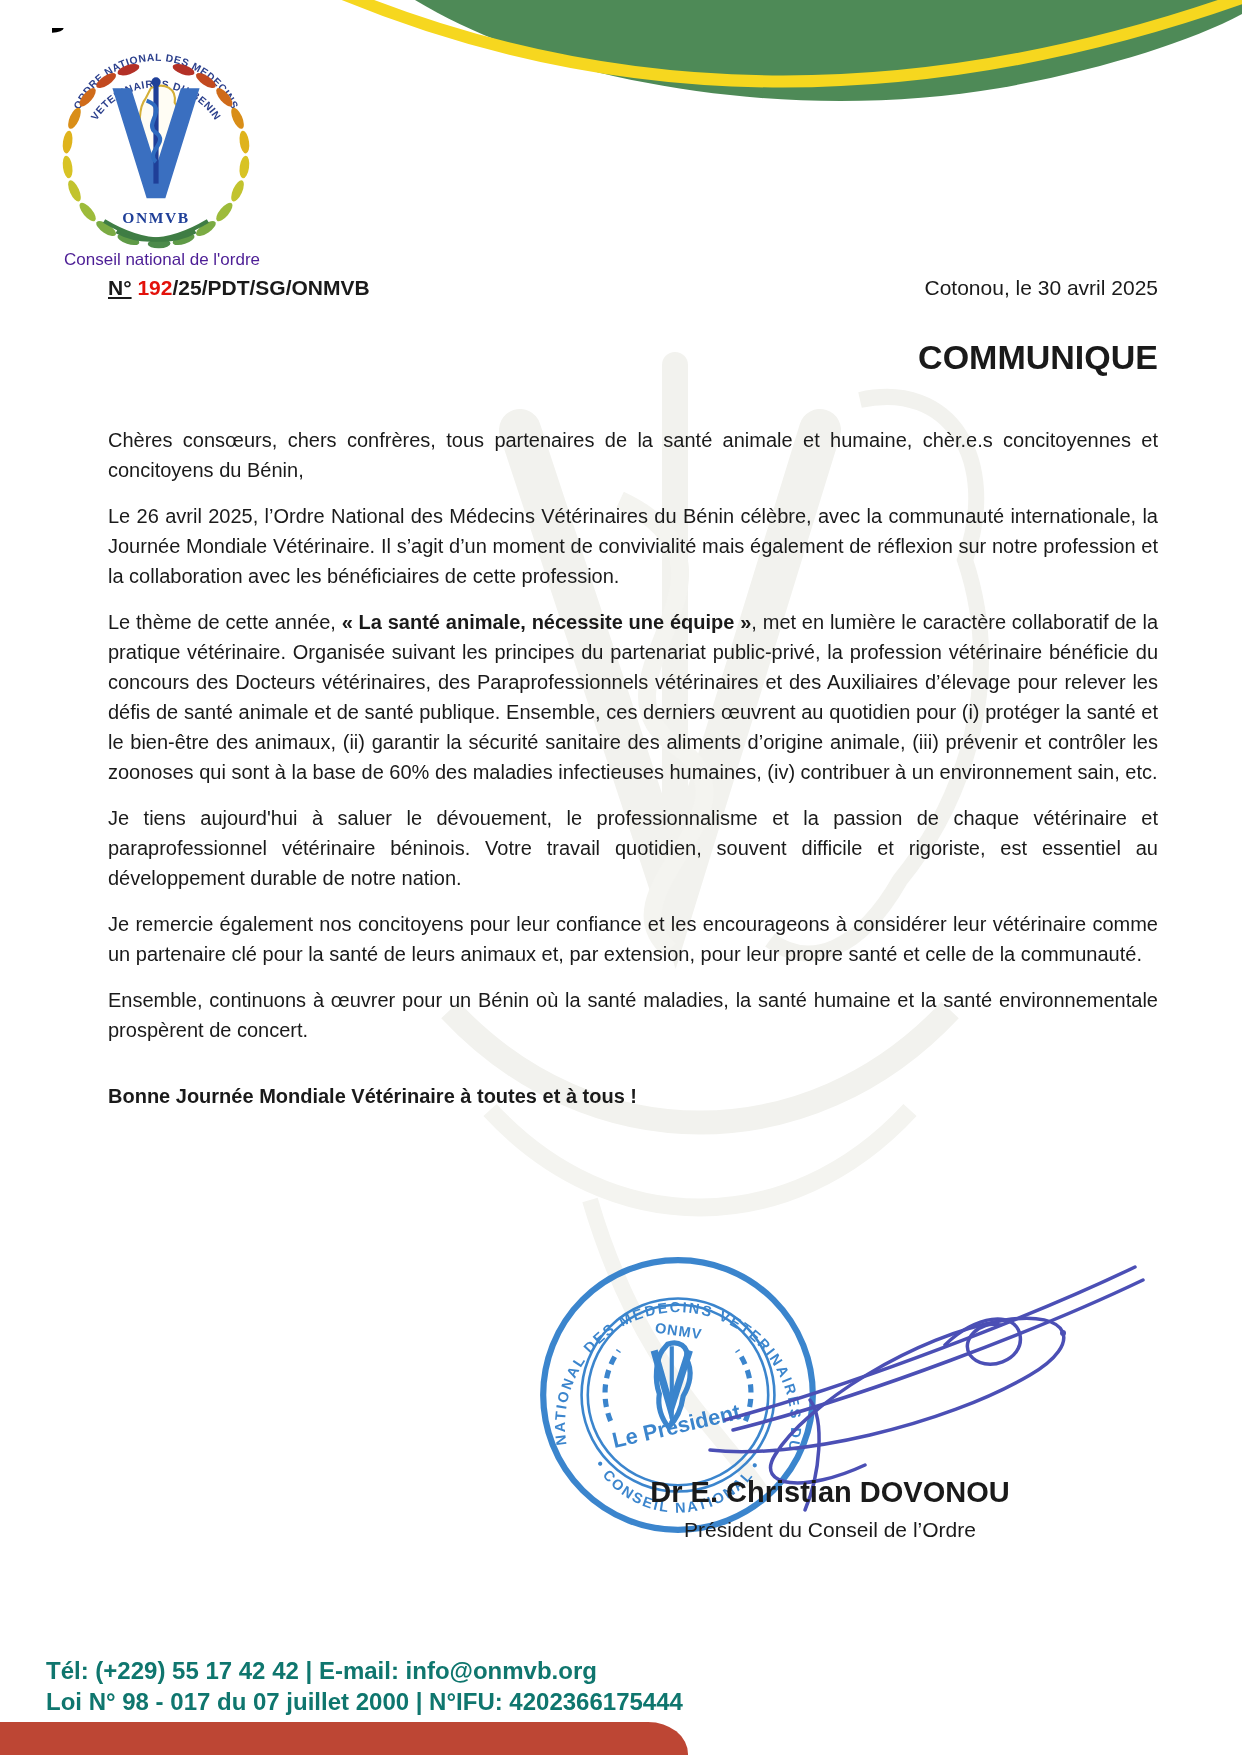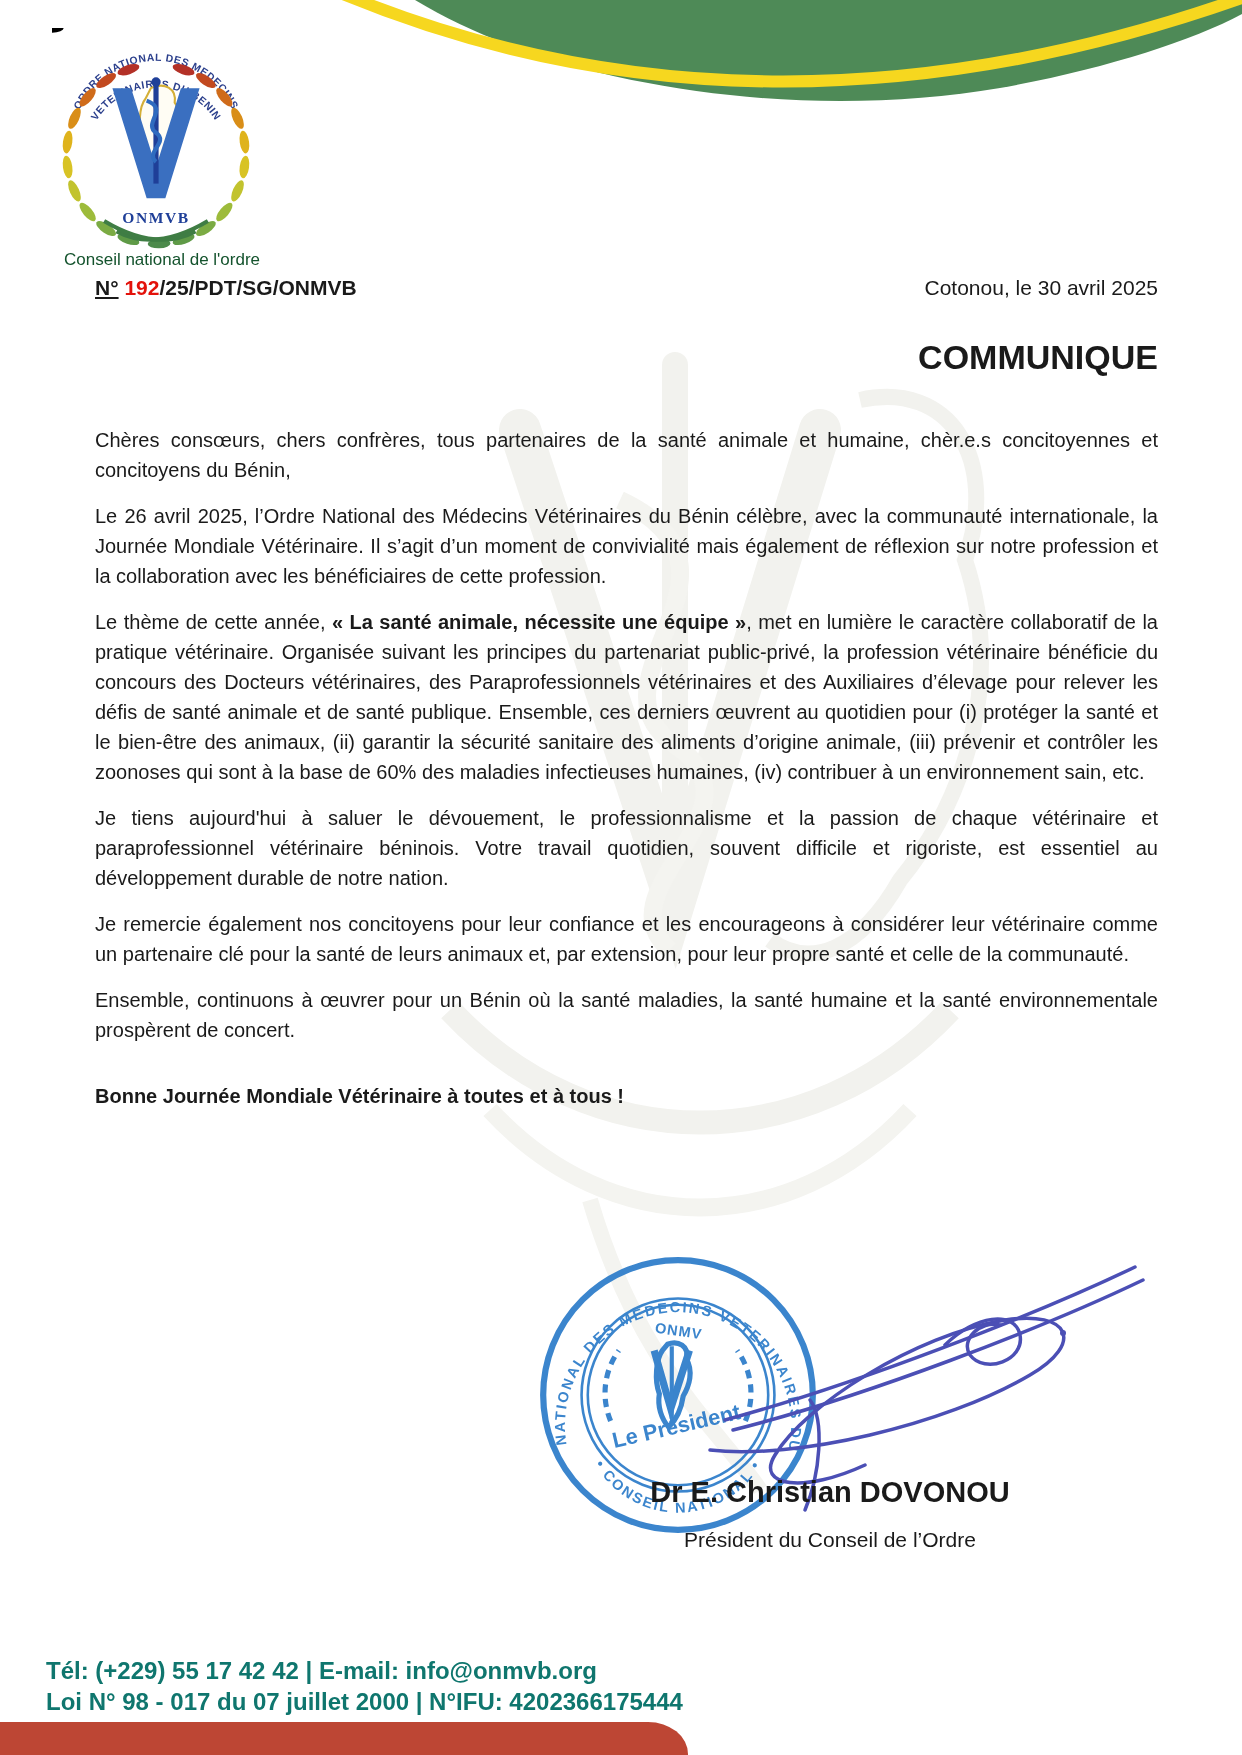--- a/index.html
+++ b/index.html
@@ -4,39 +4,39 @@
 <style>
   html,body{margin:0;padding:0;background:#ffffff;}
   .page{position:relative;width:1242px;height:1755px;background:#ffffff;overflow:hidden;
         font-family:"Liberation Sans",sans-serif;color:#1a1a1a;}
   
   .top-deco{position:absolute;top:0;left:0;width:1242px;height:150px;z-index:1;}
   
   .watermark{position:absolute;left:340px;top:250px;z-index:0;opacity:1;}
   
   .logo{position:absolute;left:52px;top:28px;z-index:2;}
-  .logo-caption{position:absolute;left:64px;top:250px;z-index:2;font-size:17px;color:#14532d;}
+  .logo-caption{position:absolute;left:64px;top:250px;z-index:2;font-size:17px;color:#4c1d95;}
   
-  .content{position:absolute;left:95px;right:84px;top:276px;z-index:2;}
+  .content{position:absolute;left:108px;right:84px;top:276px;z-index:2;}
   .ref-row{display:flex;justify-content:space-between;align-items:baseline;font-size:21px;}
   .ref-left{font-weight:bold;}
   .ref-prefix{text-decoration:underline;}
   .ref-number{color:#e3120b;}
   .dateline{font-weight:normal;font-size:21px;}
   .doc-title{text-align:right;font-size:34px;font-weight:bold;letter-spacing:0px;margin-top:38px;}
   .letter{margin-top:48px;font-size:20px;line-height:1.5;}
   .letter p{margin:0 0 16px 0;text-align:justify;}
   .letter p.closing{font-weight:bold;margin-top:36px;}
   .theme-quote{font-weight:bold;}
   
   .stamp{position:absolute;left:538px;top:1255px;z-index:3;opacity:0.92;}
   .signature-ink{position:absolute;left:615px;top:1225px;z-index:4;}
   .sig-block{position:absolute;left:640px;top:1476px;width:380px;text-align:center;z-index:5;}
   .sig-name{font-size:29px;font-weight:bold;}
-  .sig-role{font-size:21px;margin-top:19px;}
+  .sig-role{font-size:21px;margin-top:9px;}
   
   .footer-text{position:absolute;left:46px;top:1655px;z-index:2;color:#0f766e;
                font-weight:bold;font-size:24px;line-height:31px;}
   .footer-bar{position:absolute;left:0;bottom:0;width:688px;height:33px;background:#bd4634;
               border-top-right-radius:40px 32px;z-index:2;}
 </style>
 </head>
 <body>
 
 <div class="page">

